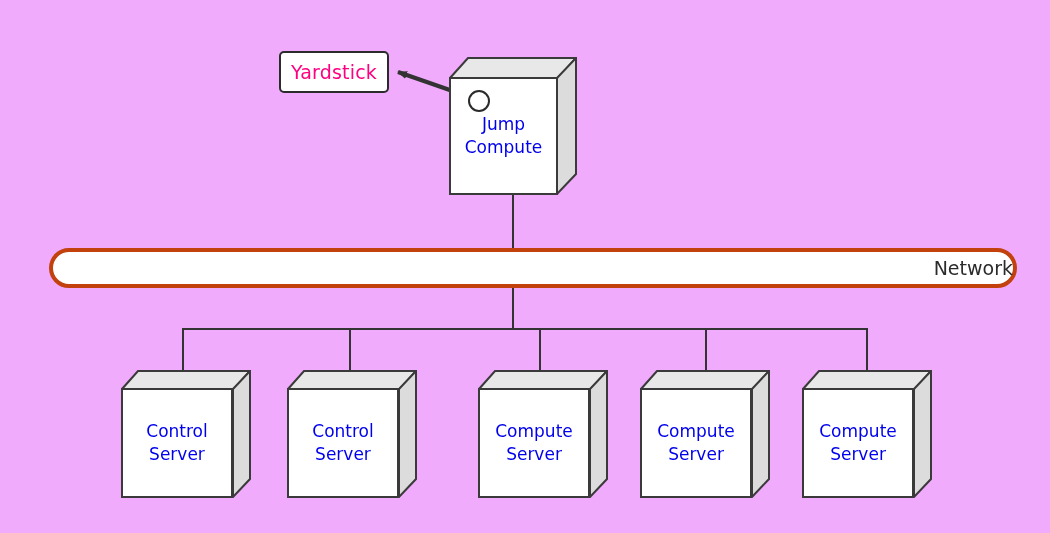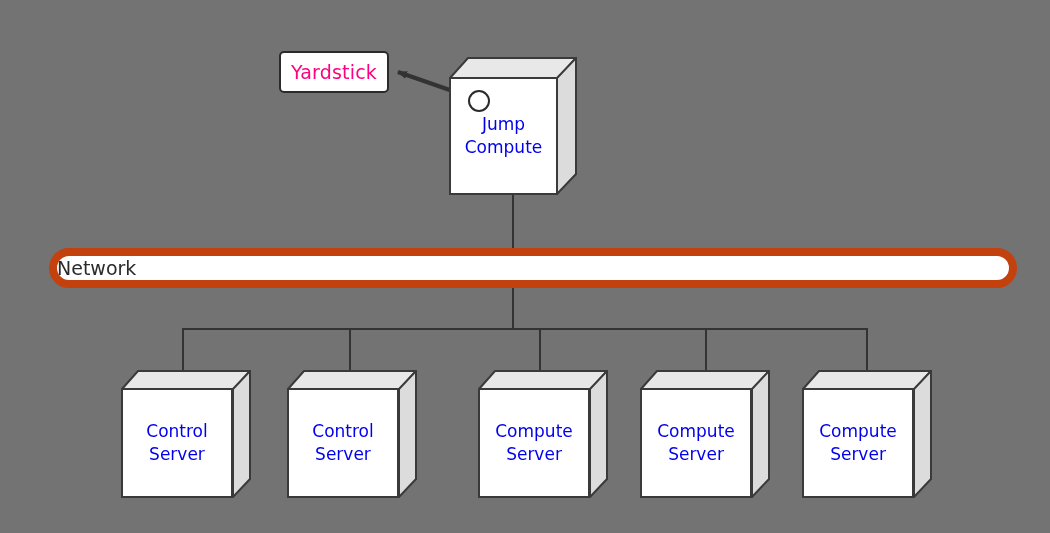--- a/index.html
+++ b/index.html
@@ -4,21 +4,21 @@
 <style>
   html, body {
     margin: 0;
     padding: 0;
     background: #000000;
   }
   #canvas {
     position: relative;
     width: 1050px;
     height: 533px;
-    background: #737373;
+    background: #f0abfc;
     overflow: hidden;
     font-family: "DejaVu Sans", sans-serif;
   }
   .line {
     position: absolute;
     background: #333333;
   }
   
   .label-box {
     position: absolute;
@@ -33,26 +33,26 @@
   .label-box .label-text {
     font-size: 19px;
     color: #ff0080;
     white-space: nowrap;
     letter-spacing: 0.2px;
   }
   
   .network-pill {
     position: absolute;
     background: #ffffff;
-    border: 8px solid #c2410c;
+    border: 4px solid #c2410c;
     border-radius: 21px;
     box-sizing: border-box;
     display: flex;
     align-items: center;
-    justify-content: flex-start;
+    justify-content: flex-end;
   }
   .network-pill .network-text {
     font-size: 19px;
     color: #2b2b2b;
     white-space: nowrap;
   }
   
   .server {
     position: absolute;
   }

